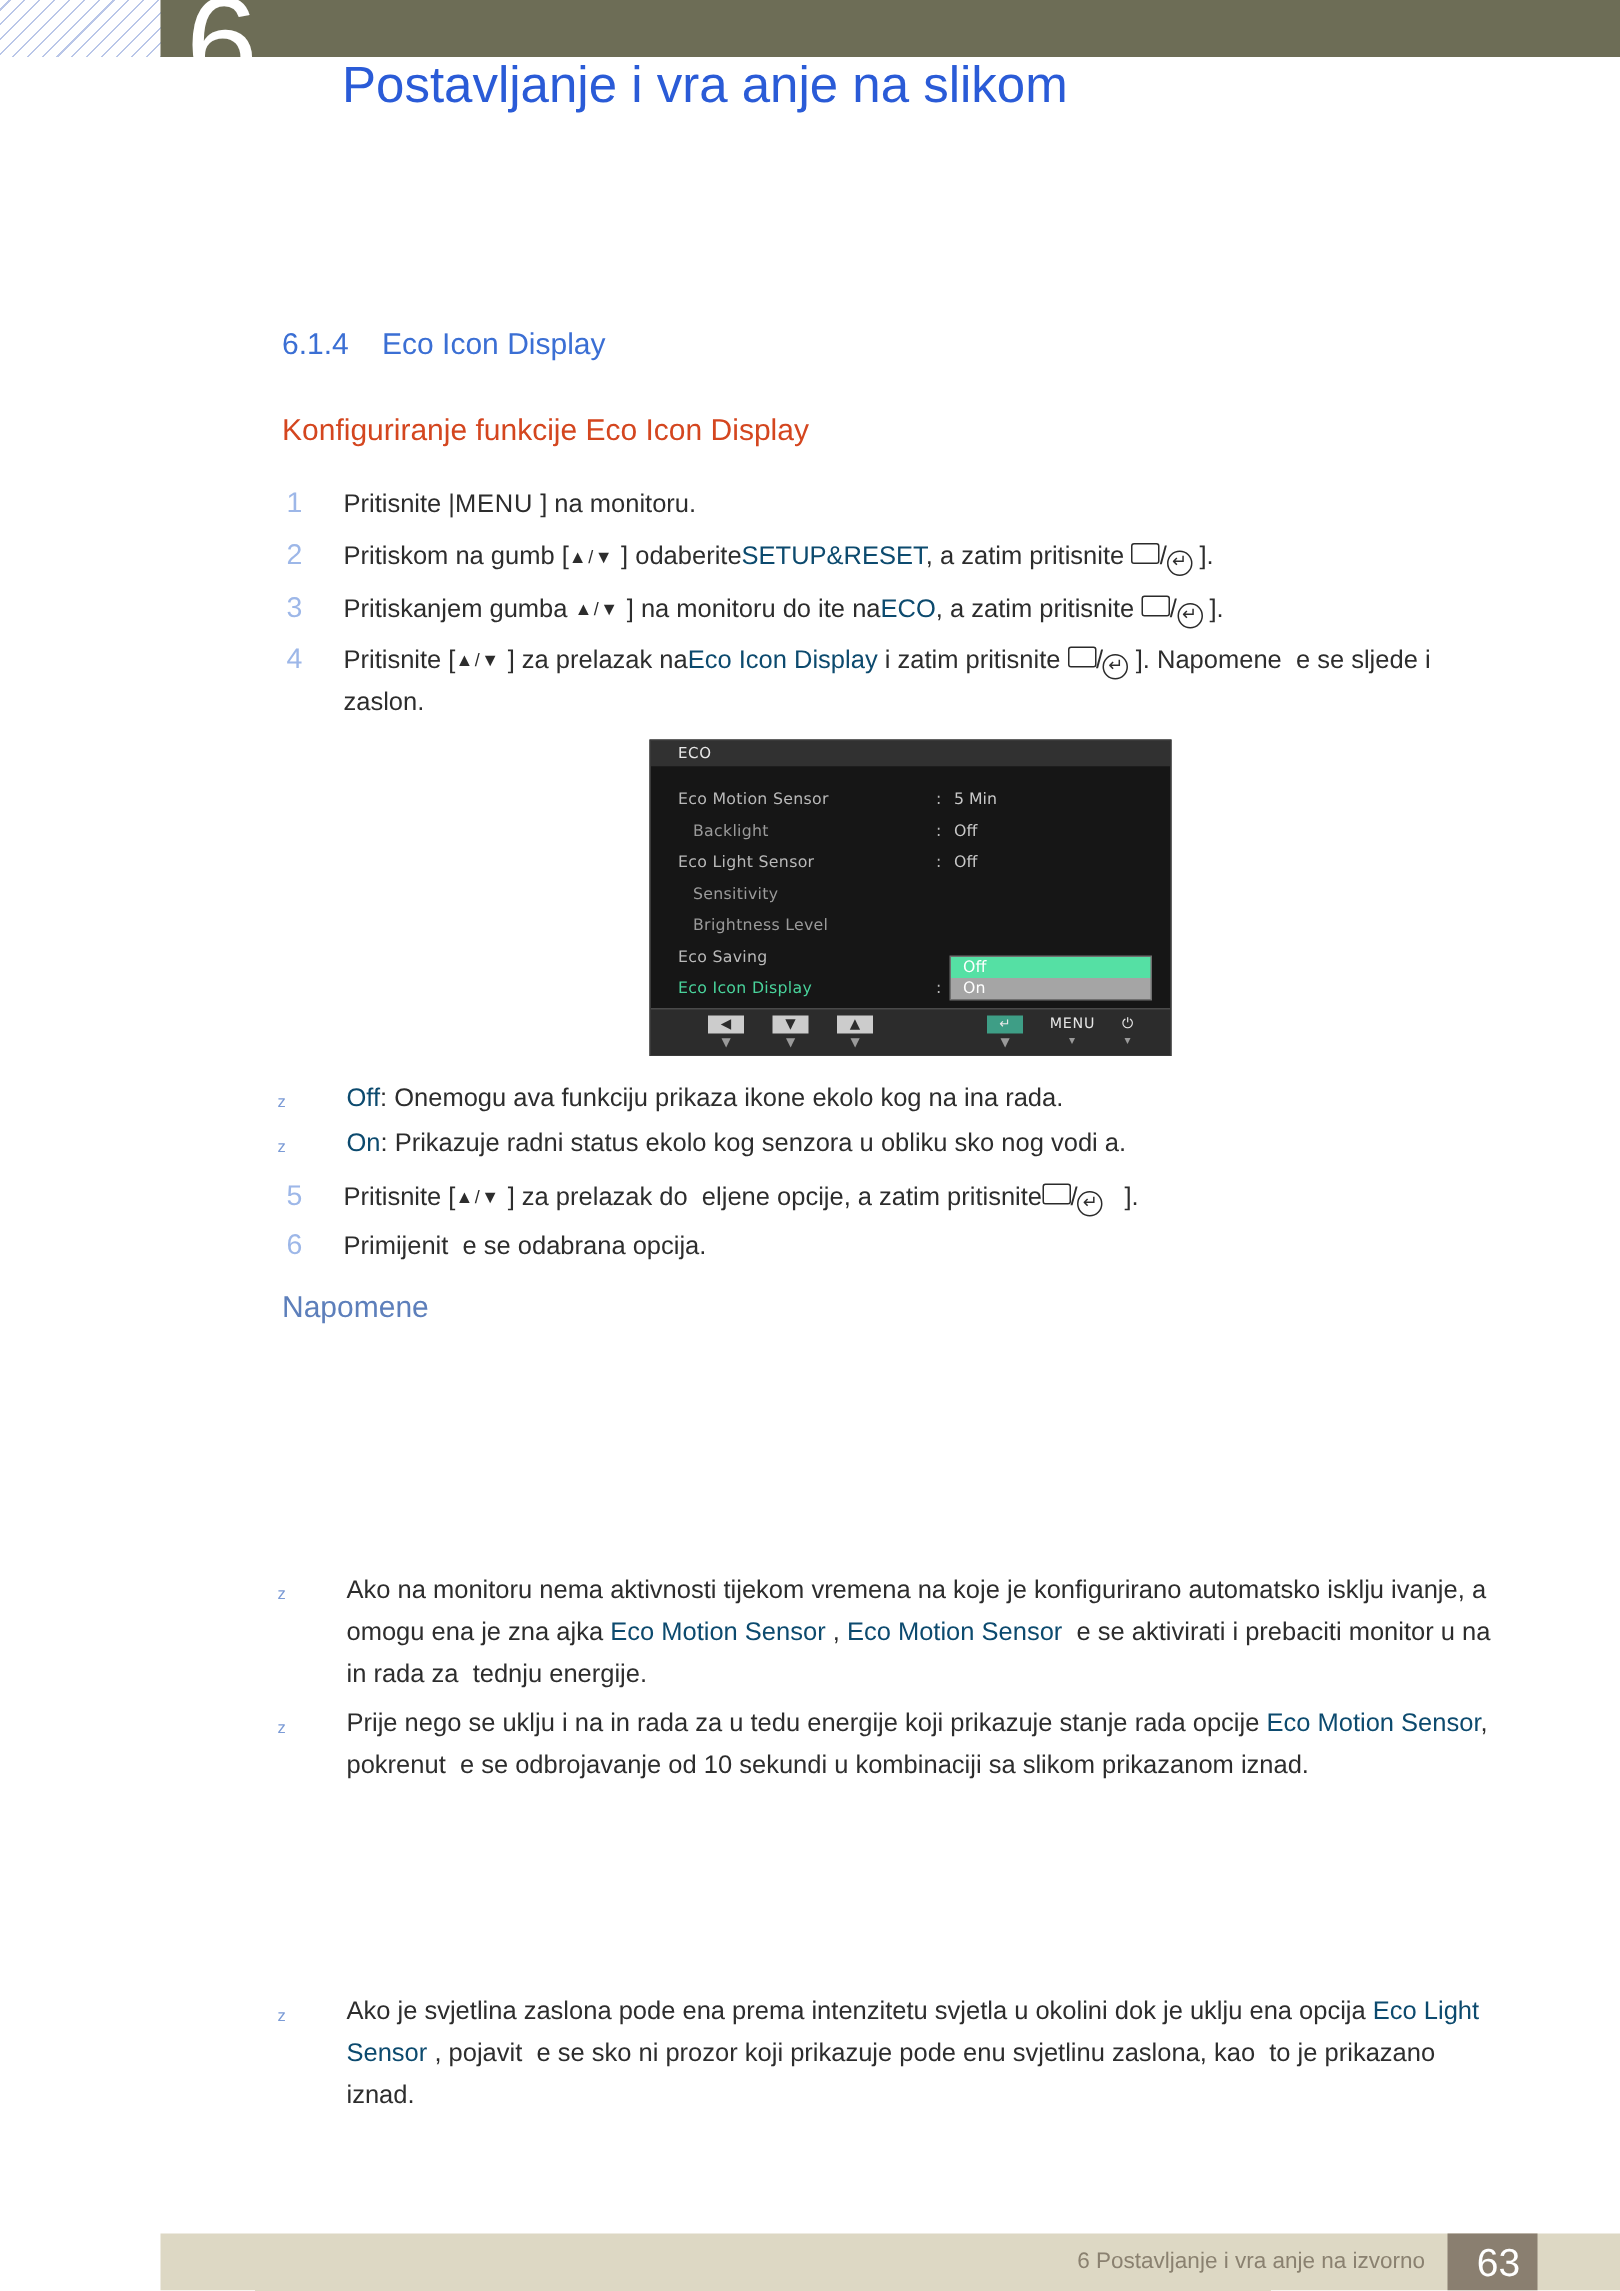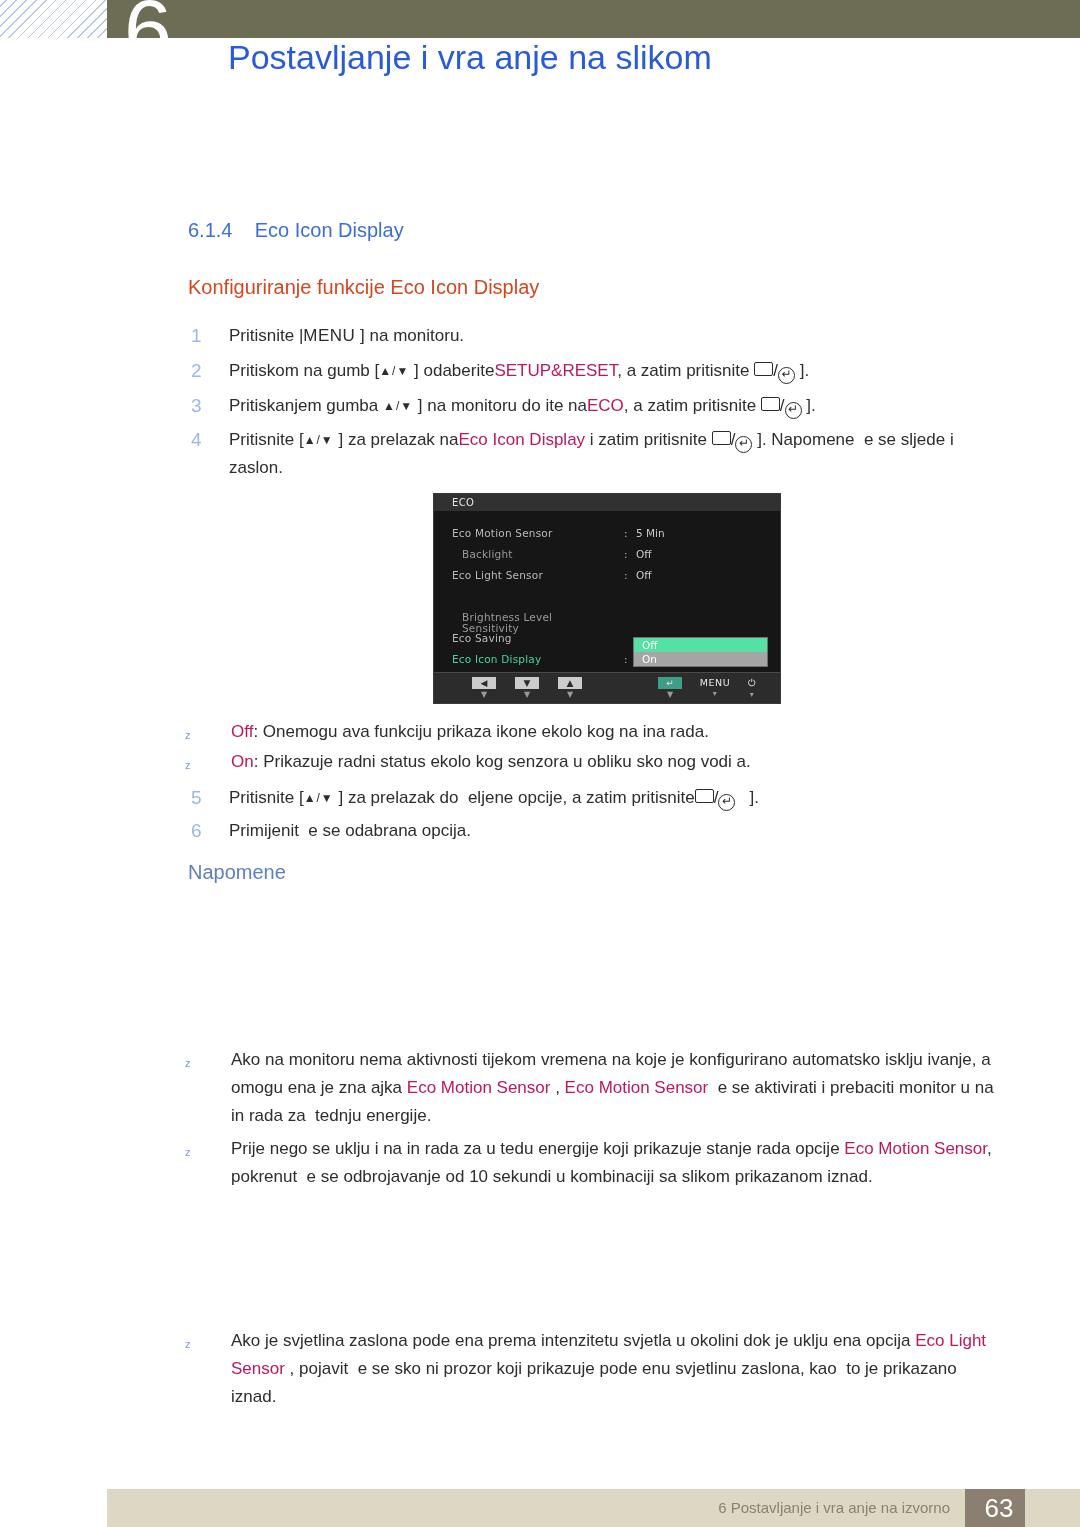--- a/index.html
+++ b/index.html
@@ -78,21 +78,21 @@
     width: 22px;
     text-align: left;
     font-size: 19px;
     color: #9db7e8;
   }
   .step .txt {
     display: block;
     margin-left: 38px;
     white-space: pre-wrap;
   }
-  .hl { color: #be185d; }
+  .hl { color: #0c4a6e; }
   .glyph-menu {
     display: inline-block;
     font-size: 17px;
     letter-spacing: 0.5px;
     text-align: center;
   }
   .glyph-arrows {
     display: inline-block;
     font-size: 12px;
     vertical-align: 1px;
@@ -317,21 +317,21 @@
     <div class="osd-val" style="top:16px;">5 Min</div>
 
     <div class="osd-row indent" style="top:37px;"><span>Backlight</span></div>
     <div class="osd-colon" style="top:37px;">:</div>
     <div class="osd-val" style="top:37px;">Off</div>
 
     <div class="osd-row" style="top:58px;"><span>Eco Light Sensor</span></div>
     <div class="osd-colon" style="top:58px;">:</div>
     <div class="osd-val" style="top:58px;">Off</div>
 
-    <div class="osd-row indent" style="top:79px;margin-top:32px;"><span>Sensitivity</span></div>
+    <div class="osd-row indent" style="top:79px;"><span>Sensitivity</span></div>
 
     <div class="osd-row indent" style="top:100px;"><span>Brightness Level</span></div>
 
     <div class="osd-row" style="top:121px;"><span>Eco Saving</span></div>
 
     <div class="osd-row active" style="top:142px;"><span>Eco Icon Display</span></div>
     <div class="osd-colon" style="top:142px;">:</div>
 
     <div class="osd-popup">
       <div class="osd-opt sel">Off</div>

